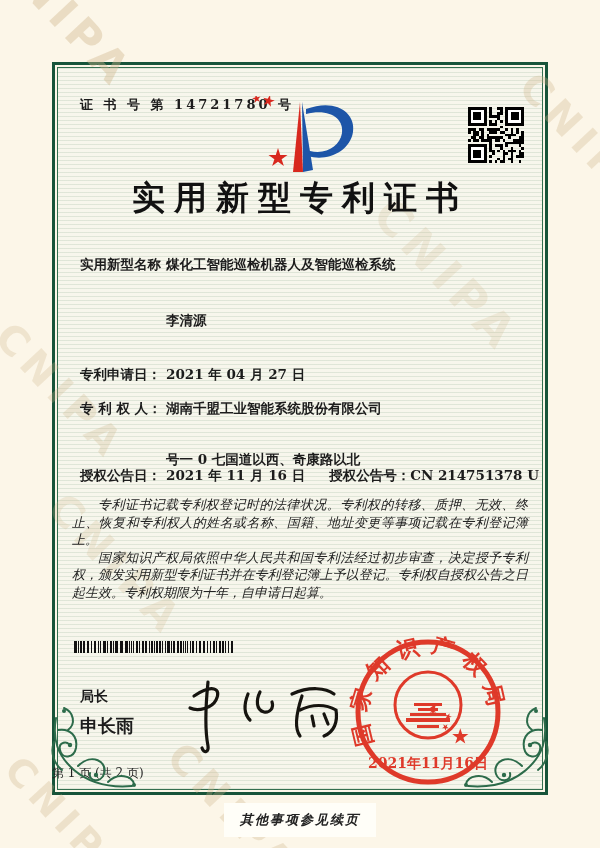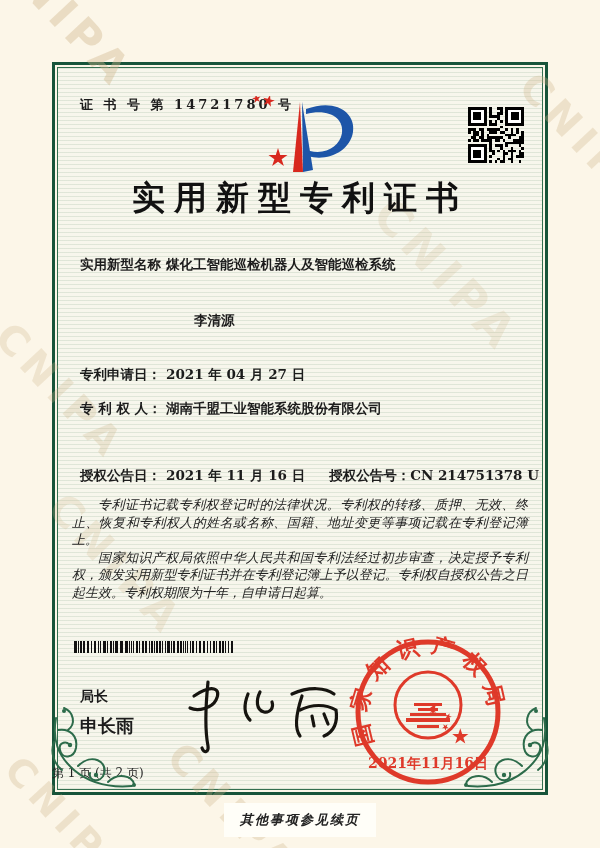--- a/index.html
+++ b/index.html
@@ -33,21 +33,21 @@
   .cert-no{position:absolute; left:28px; top:34px; font-size:13px; font-weight:600; letter-spacing:3px;}
   .logo{position:absolute; left:188px; top:34px;}
   .qr{position:absolute; left:416px; top:45px;}
   .title{
     position:absolute; left:0; top:114px; width:100%; text-align:center;
     font-size:33px; font-weight:600; letter-spacing:9px; color:#111;
   }
   .row{position:absolute; left:28px; font-size:13.5px; font-weight:600; white-space:nowrap;}
   .row .lbl{display:inline-block; width:86px;}
   .row .lbl2{margin-left:24px;}
-  .cont{position:absolute; left:114px; font-size:13.5px; font-weight:600; white-space:nowrap;margin-left:28px;}
+  .cont{position:absolute; left:114px; font-size:13.5px; font-weight:600; white-space:nowrap;}
   .body-text{
     position:absolute; left:20px; top:434px; width:456px;
     font-size:13px; line-height:17.6px; font-style:italic; font-weight:500;
     text-align:justify; color:#222;
   }
   .body-text p{margin:0; text-indent:2em;}
   .barcode{position:absolute; left:22px; top:579px;}
   .sig-title{position:absolute; left:28px; top:626px; font-size:14px; font-weight:700;text-align:center;}
   .sig-name{position:absolute; left:28px; top:652px; font-size:18px; font-weight:700;}
   .signature{position:absolute; left:112px; top:608px;}
@@ -278,20 +278,21 @@
     <div class="row" style="top:194px">
       <span class="lbl">实用新型名称：</span><span>煤化工智能巡检机器人及智能巡检系统</span>
     </div>
     <div class="cont" style="top:250px">李清源</div>
     <div class="row" style="top:304px">
       <span class="lbl">专利申请日：</span><span>2021 年 04 月 27 日</span>
     </div>
     <div class="row" style="top:338px">
       <span class="lbl">专 利 权 人：</span><span>湖南千盟工业智能系统股份有限公司</span>
     </div>
+    <div class="cont" style="top:389px">号一 0 七国道以西、奇康路以北</div>
     <div class="row" style="top:405px">
       <span class="lbl">授权公告日：</span><span>2021 年 11 月 16 日</span><span class="lbl2">授权公告号：</span><span>CN 214751378 U</span>
     </div>
 
     <div class="body-text">
       <p>专利证书记载专利权登记时的法律状况。专利权的转移、质押、无效、终止、恢复和专利权人的姓名或名称、国籍、地址变更等事项记载在专利登记簿上。</p>
       <p>国家知识产权局依照中华人民共和国专利法经过初步审查，决定授予专利权，颁发实用新型专利证书并在专利登记簿上予以登记。专利权自授权公告之日起生效。专利权期限为十年，自申请日起算。</p>
     </div>
 
     <svg class="barcode" id="barcode-svg" width="162" height="12" viewBox="0 0 162 12" shape-rendering="crispEdges">

